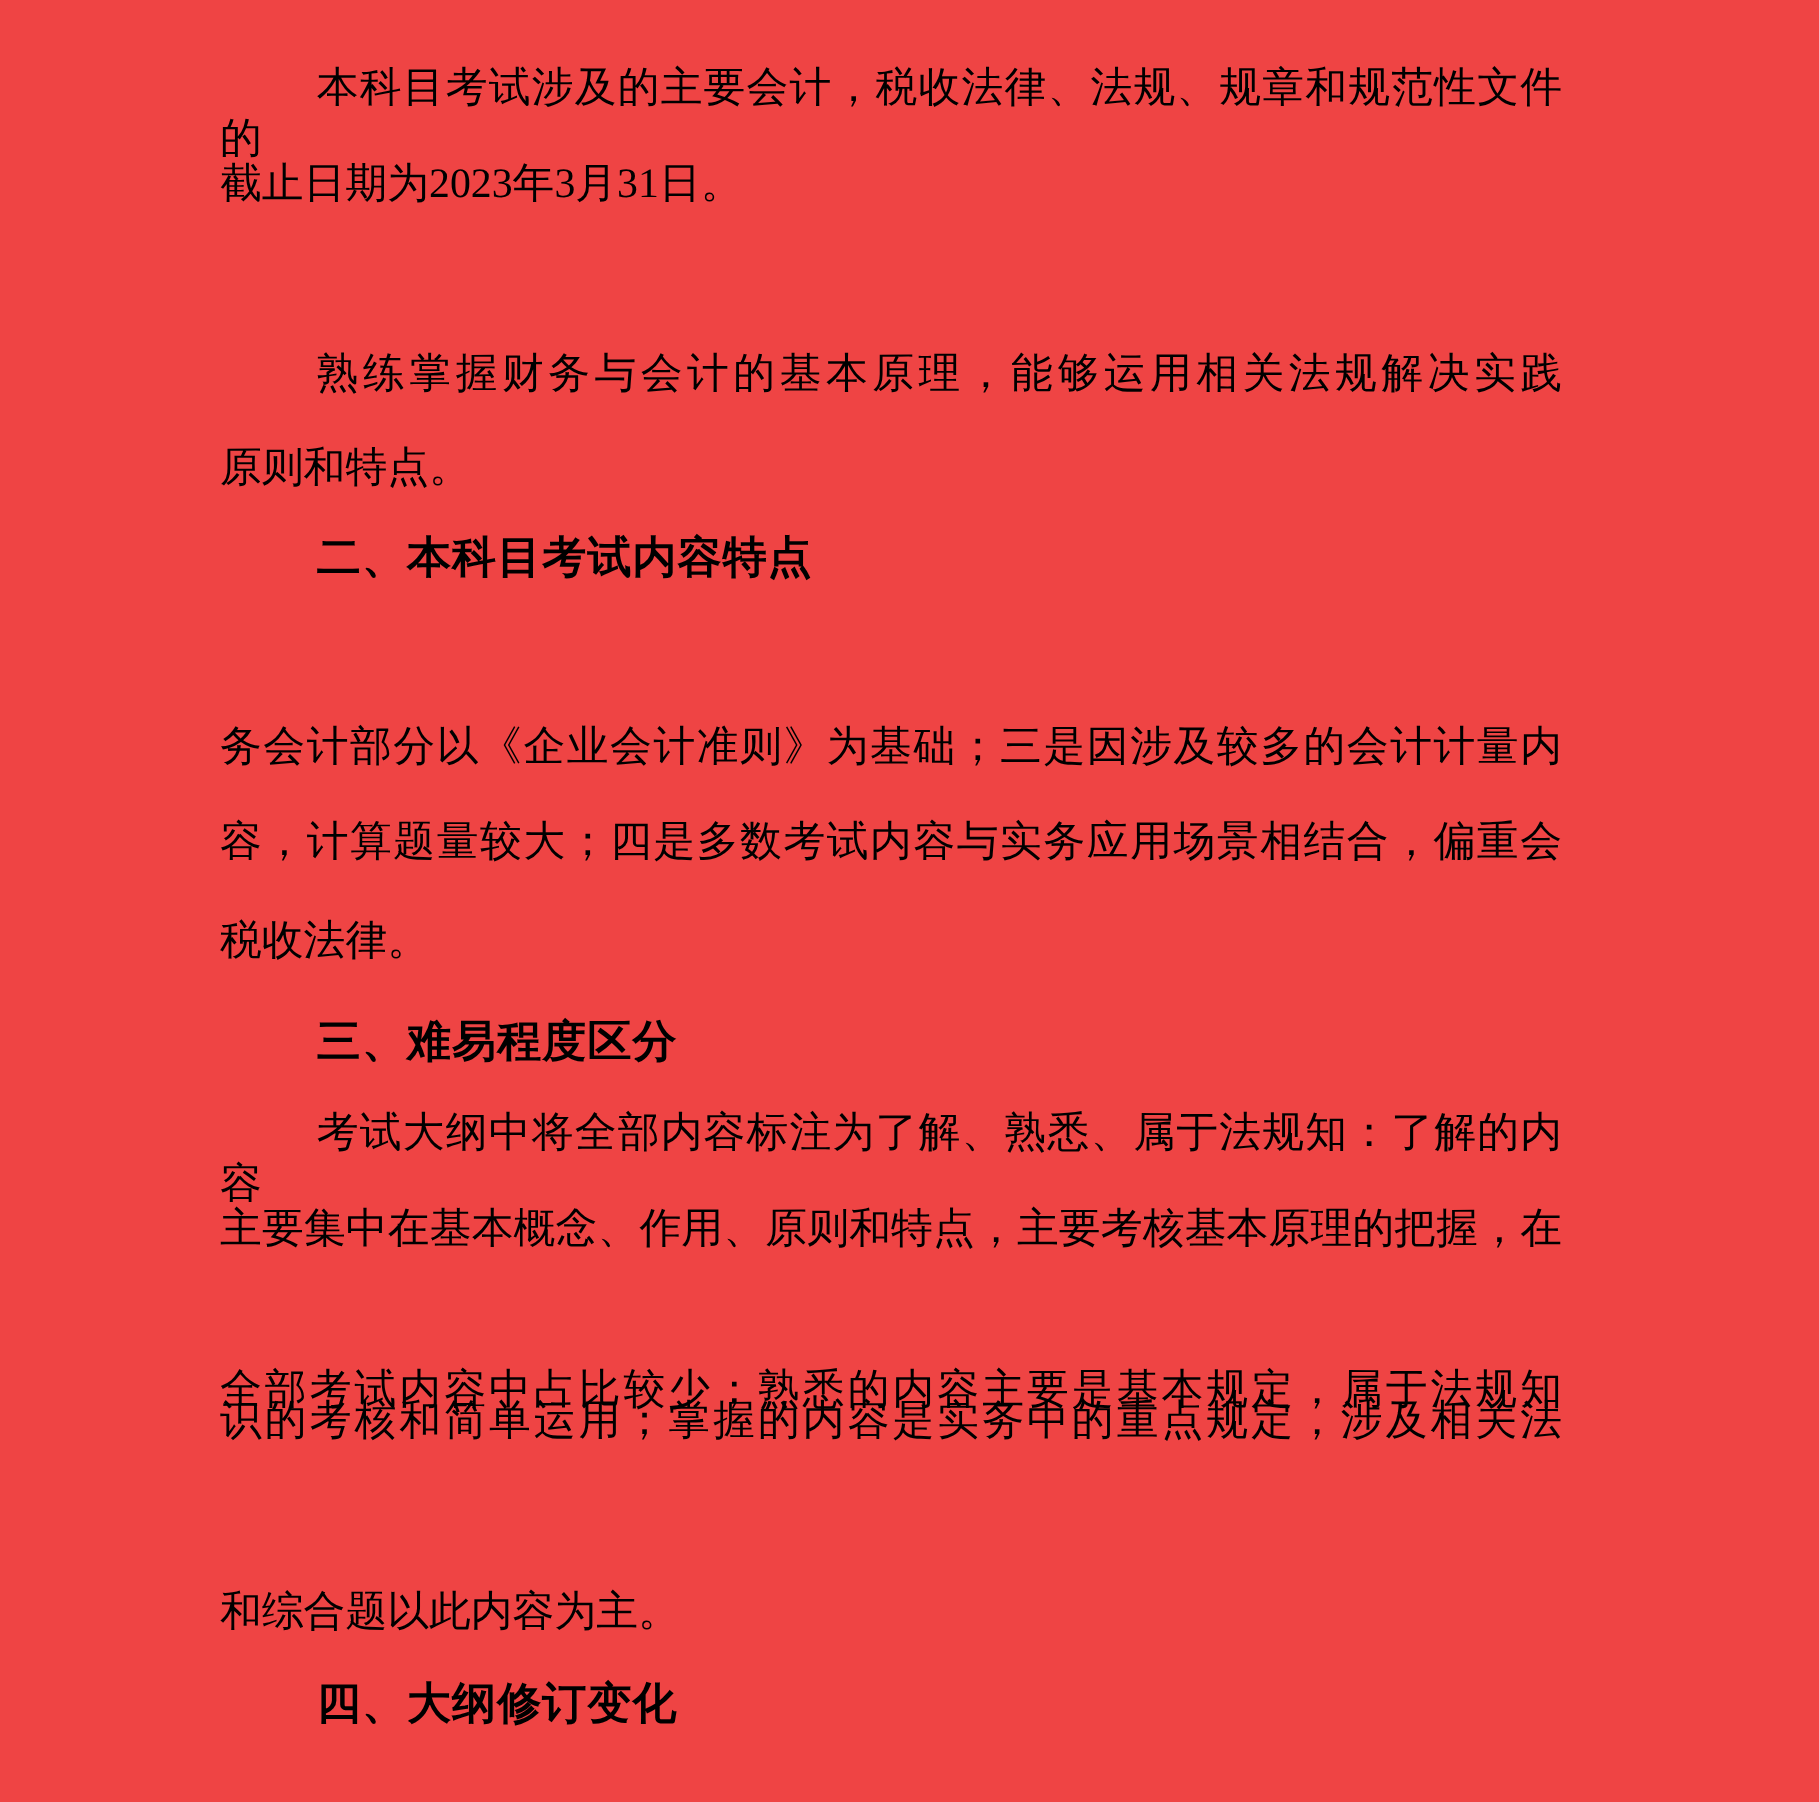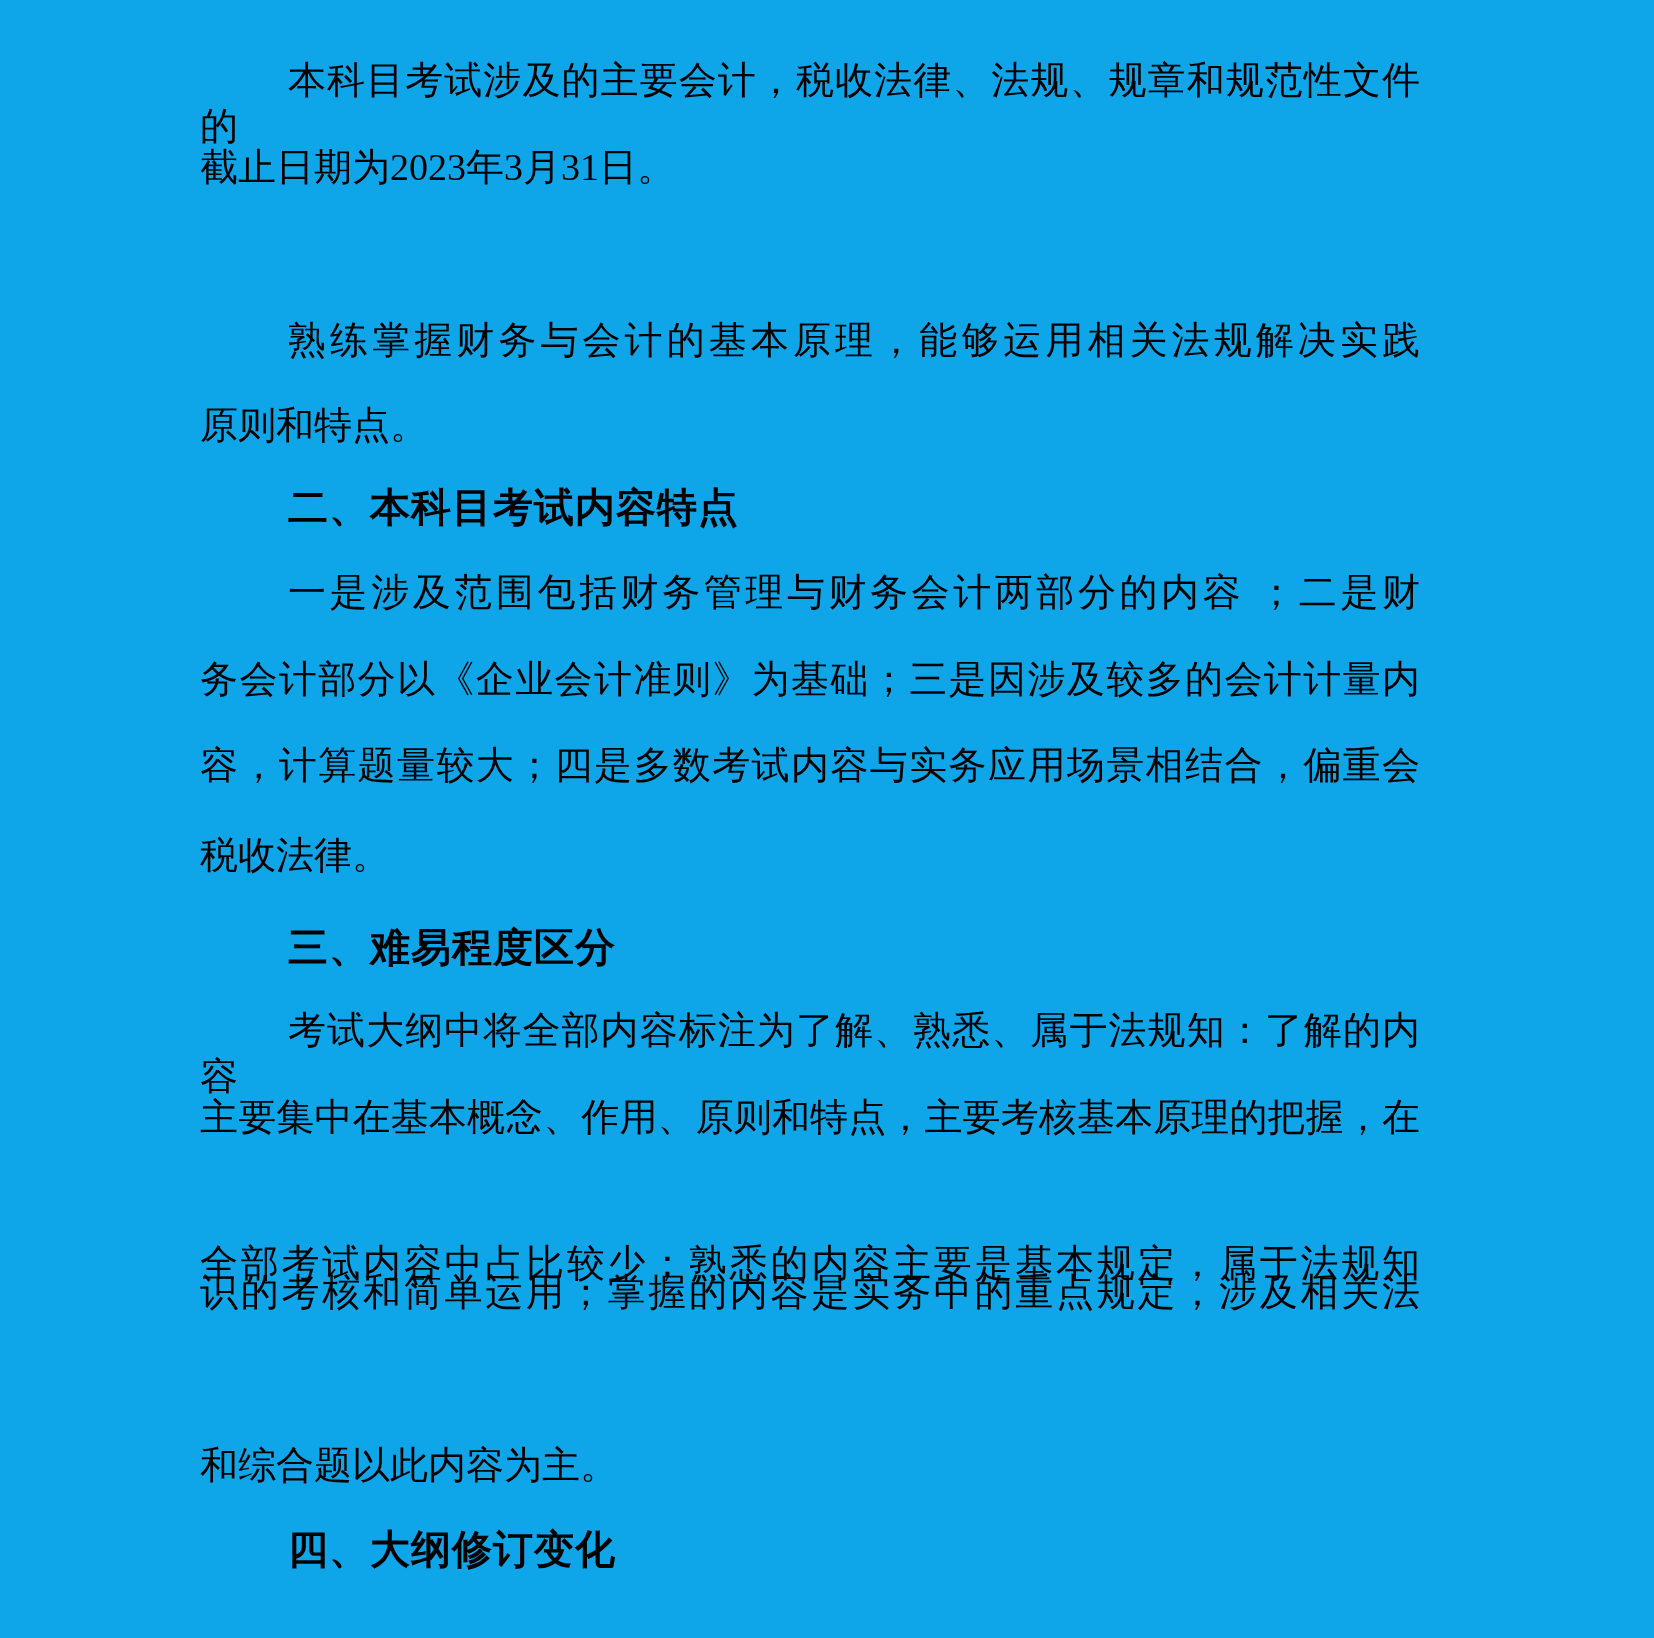--- a/index.html
+++ b/index.html
@@ -4,21 +4,21 @@
 <style>
   html, body {
     margin: 0;
     padding: 0;
     background: #ffffff;
   }
   .page {
     position: relative;
     width: 1654px;
     height: 1638px;
-    background: #0ea5e9;
+    background: #ef4444;
     color: #000000;
     overflow: hidden;
   }
   .ln {
     position: absolute;
     left: 200px;
     width: 1220px;
     font-family: "Liberation Serif", "DejaVu Serif", serif;
     font-size: 38px;
     line-height: 46px;
@@ -47,21 +47,20 @@
 
   <div class="ln just ind" style="top:57px">本科目考试涉及的主要会计，税收法律、法规、规章和规范性文件的</div>
   <div class="ln" style="top:144px">截止日期为2023年3月31日。</div>
 
 
   <div class="ln just ind" style="top:317px">熟练掌握财务与会计的基本原理，能够运用相关法规解决实践</div>
   <div class="ln" style="top:402px">原则和特点。</div>
 
   <div class="ln heading ind" style="top:484px">二、本科目考试内容特点</div>
 
-  <div class="ln just ind" style="top:569px">一是涉及范围包括财务管理与财务会计两部分的内容 ；二是财</div>
   <div class="ln just" style="top:656px">务会计部分以《企业会计准则》为基础；三是因涉及较多的会计计量内</div>
   <div class="ln just" style="top:742px">容，计算题量较大；四是多数考试内容与实务应用场景相结合，偏重会</div>
   <div class="ln" style="top:832px">税收法律。</div>
 
   <div class="ln heading ind" style="top:924px">三、难易程度区分</div>
 
   <div class="ln just ind" style="top:1007px">考试大纲中将全部内容标注为了解、熟悉、属于法规知：了解的内容</div>
   <div class="ln just" style="top:1094px">主要集中在基本概念、作用、原则和特点，主要考核基本原理的把握，在</div>
   <div class="ln just" style="top:1240px">全部考试内容中占比较少；熟悉的内容主要是基本规定，属于法规知</div>
   <div class="ln just" style="top:1269px">识的考核和简单运用；掌握的内容是实务中的重点规定，涉及相关法</div>

